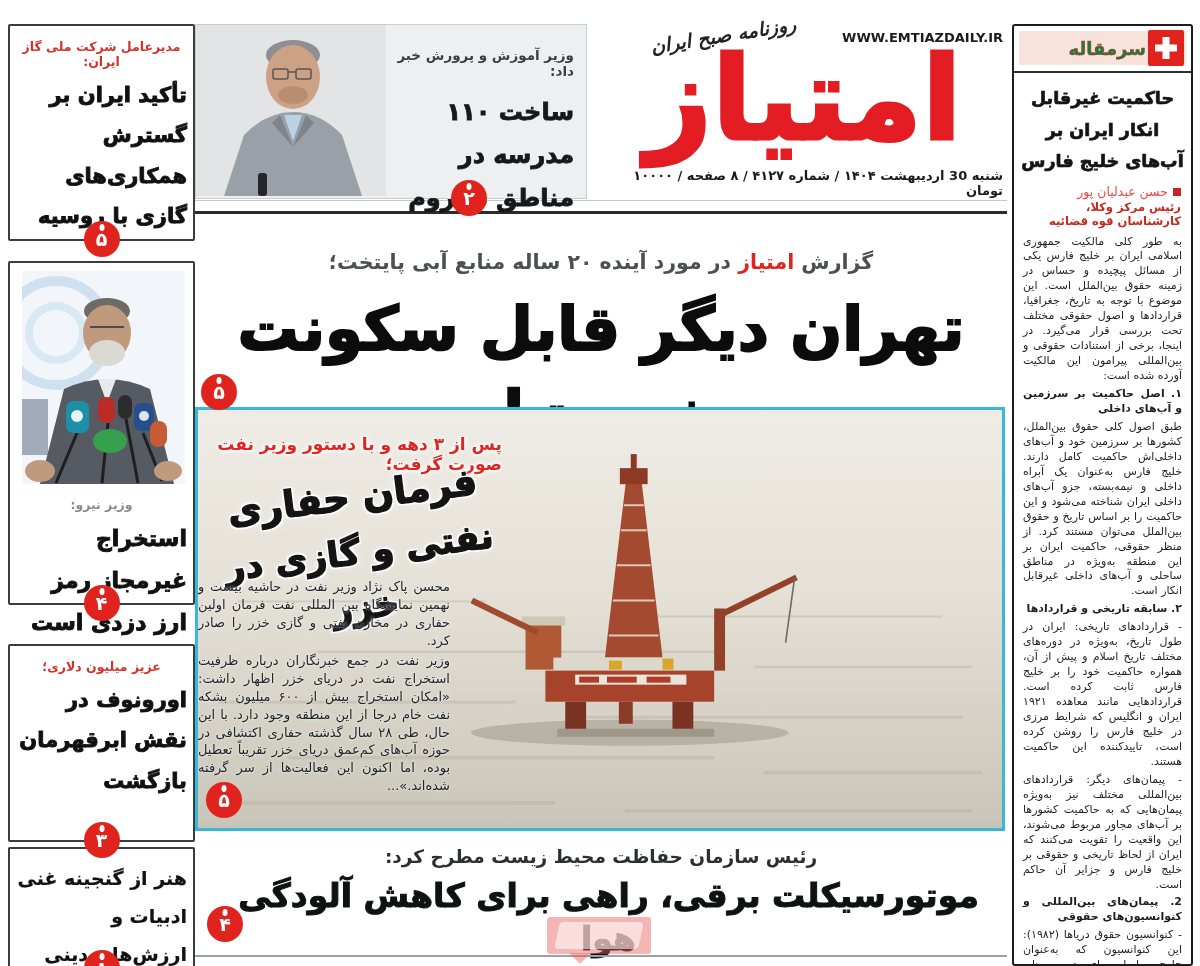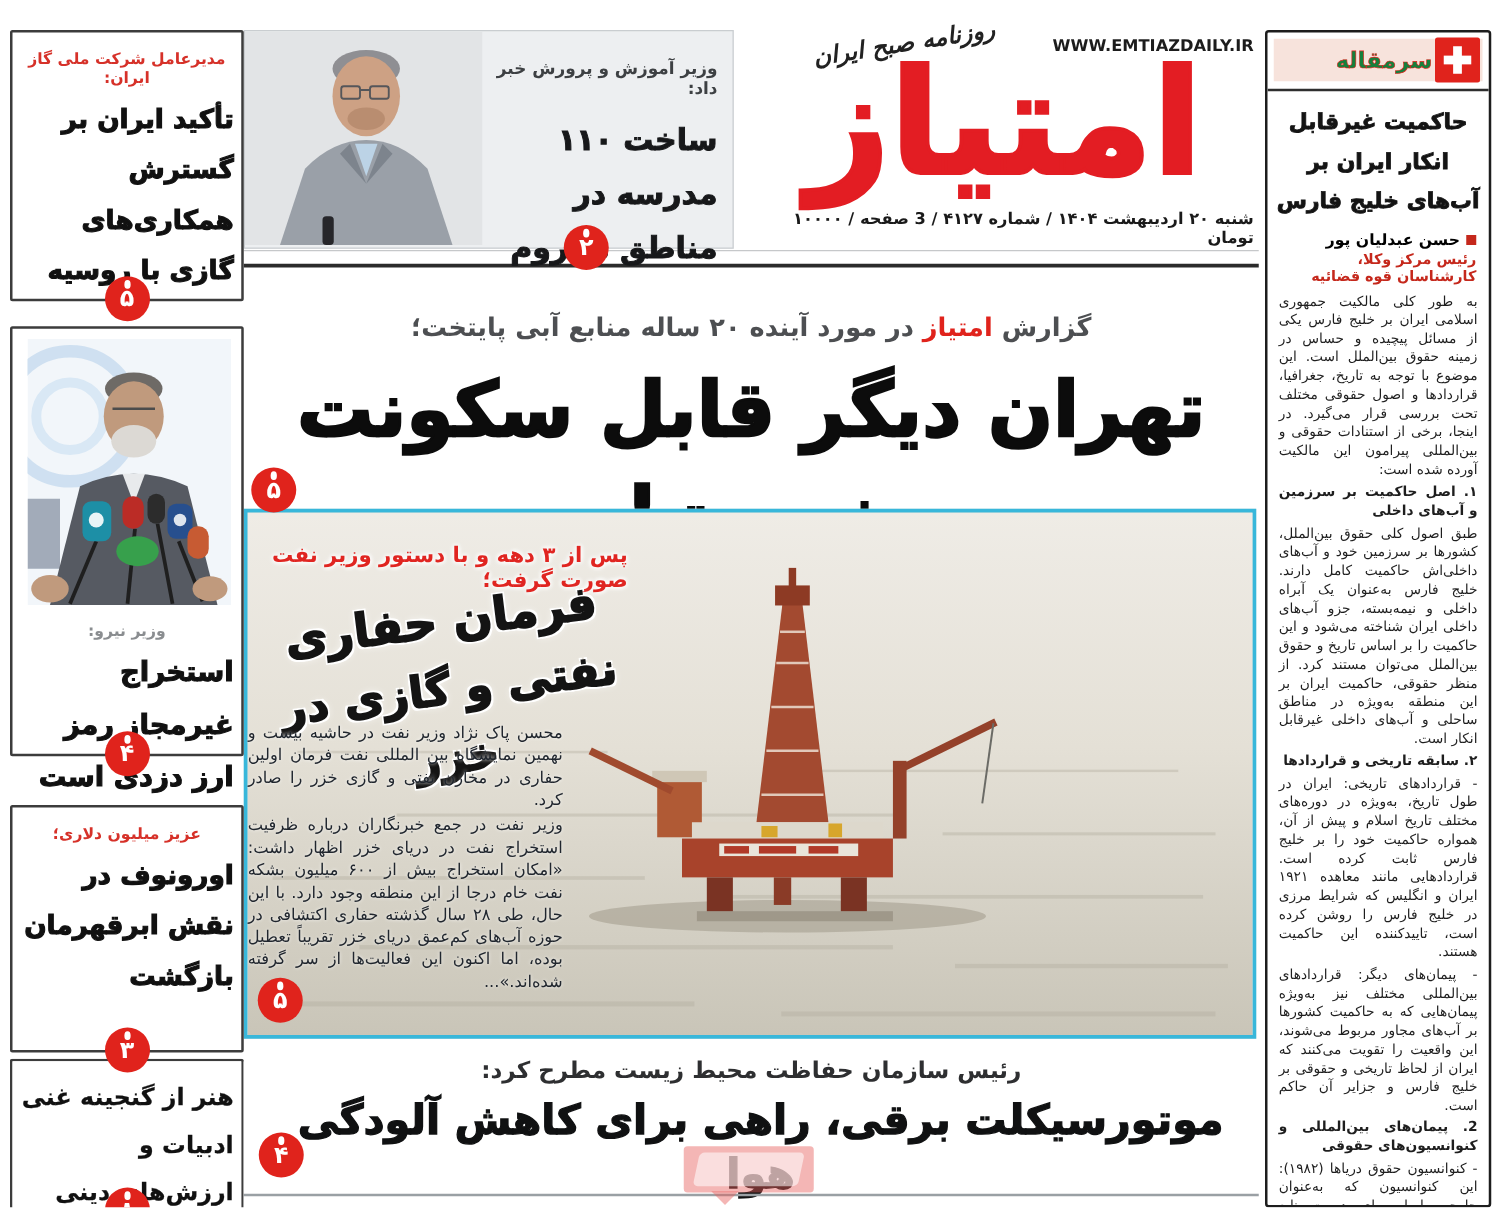--- a/index.html
+++ b/index.html
@@ -94,37 +94,37 @@
   .ed-banner{position:relative;height:34px;background:#f7e3dc;display:flex;align-items:center;
              justify-content:flex-start;padding-right:40px;}
   .ed-label{color:#15803d;font-weight:bold;font-size:18px;-webkit-text-stroke:0.5px #e0231c;}
   .plusbox{position:absolute;right:2px;top:-1px;width:36px;height:36px;background:#e0231c;border-radius:2px;}
   .plusbox::before{content:"";position:absolute;left:50%;top:7px;width:7px;height:22px;background:#fff;
              transform:translateX(-50%);}
   .plusbox::after{content:"";position:absolute;top:50%;left:7px;height:7px;width:22px;background:#fff;
              transform:translateY(-50%);}
   .ed-head{margin:10px 6px 4px 6px;text-align:center;font-size:17.5px;font-weight:bold;color:#141414;
            line-height:1.8;-webkit-text-stroke:0.7px #141414;}
-  .ed-author{padding:2px 10px 0 10px;font-size:12.5px;font-weight:bold;color:#000000;}
+  .ed-author{padding:2px 10px 0 10px;font-size:12.5px;font-weight:normal;color:#ef4444;}
   .ed-author .sq{display:inline-block;width:8px;height:8px;background:#c5281c;margin-left:5px;}
   .ed-author-title{padding:1px 10px 4px 10px;font-size:11.5px;font-weight:bold;color:#c5281c;}
   .ed-body{padding:3px 9px;font-size:11px;line-height:1.36;color:#1e1e1e;text-align:justify;}
   .ed-body p{margin:0 0 3px 0;}
   .ed-body p.sec{font-weight:bold;}
 </style>
 </head>
 <body>
 
 <div class="page">
 
   <header class="masthead">
     <div class="site-url">WWW.EMTIAZDAILY.IR</div>
     <div class="tagline">روزنامه صبح ایران</div>
     <div class="logo">امتیاز</div>
-    <div class="dateline">شنبه ۲۰ اردیبهشت ۱۴۰۴ / شماره ۴۱۲۷ / 3 صفحه / ۱۰۰۰۰ تومان</div>
+    <div class="dateline">شنبه 30 اردیبهشت ۱۴۰۴ / شماره ۴۱۲۷ / ۸ صفحه / ۱۰۰۰۰ تومان</div>
   </header>
 
   <div class="rule-gray"></div>
   <div class="rule-dark"></div>
 
   <article class="top-story">
     <svg class="photo" viewBox="0 0 190 171">
       <rect width="190" height="171" fill="#e2e4e6"></rect>
       <ellipse cx="97" cy="30" rx="27" ry="15" fill="#8f8f93"></ellipse>
       <ellipse cx="97" cy="52" rx="27" ry="32" fill="#cda184"></ellipse>

